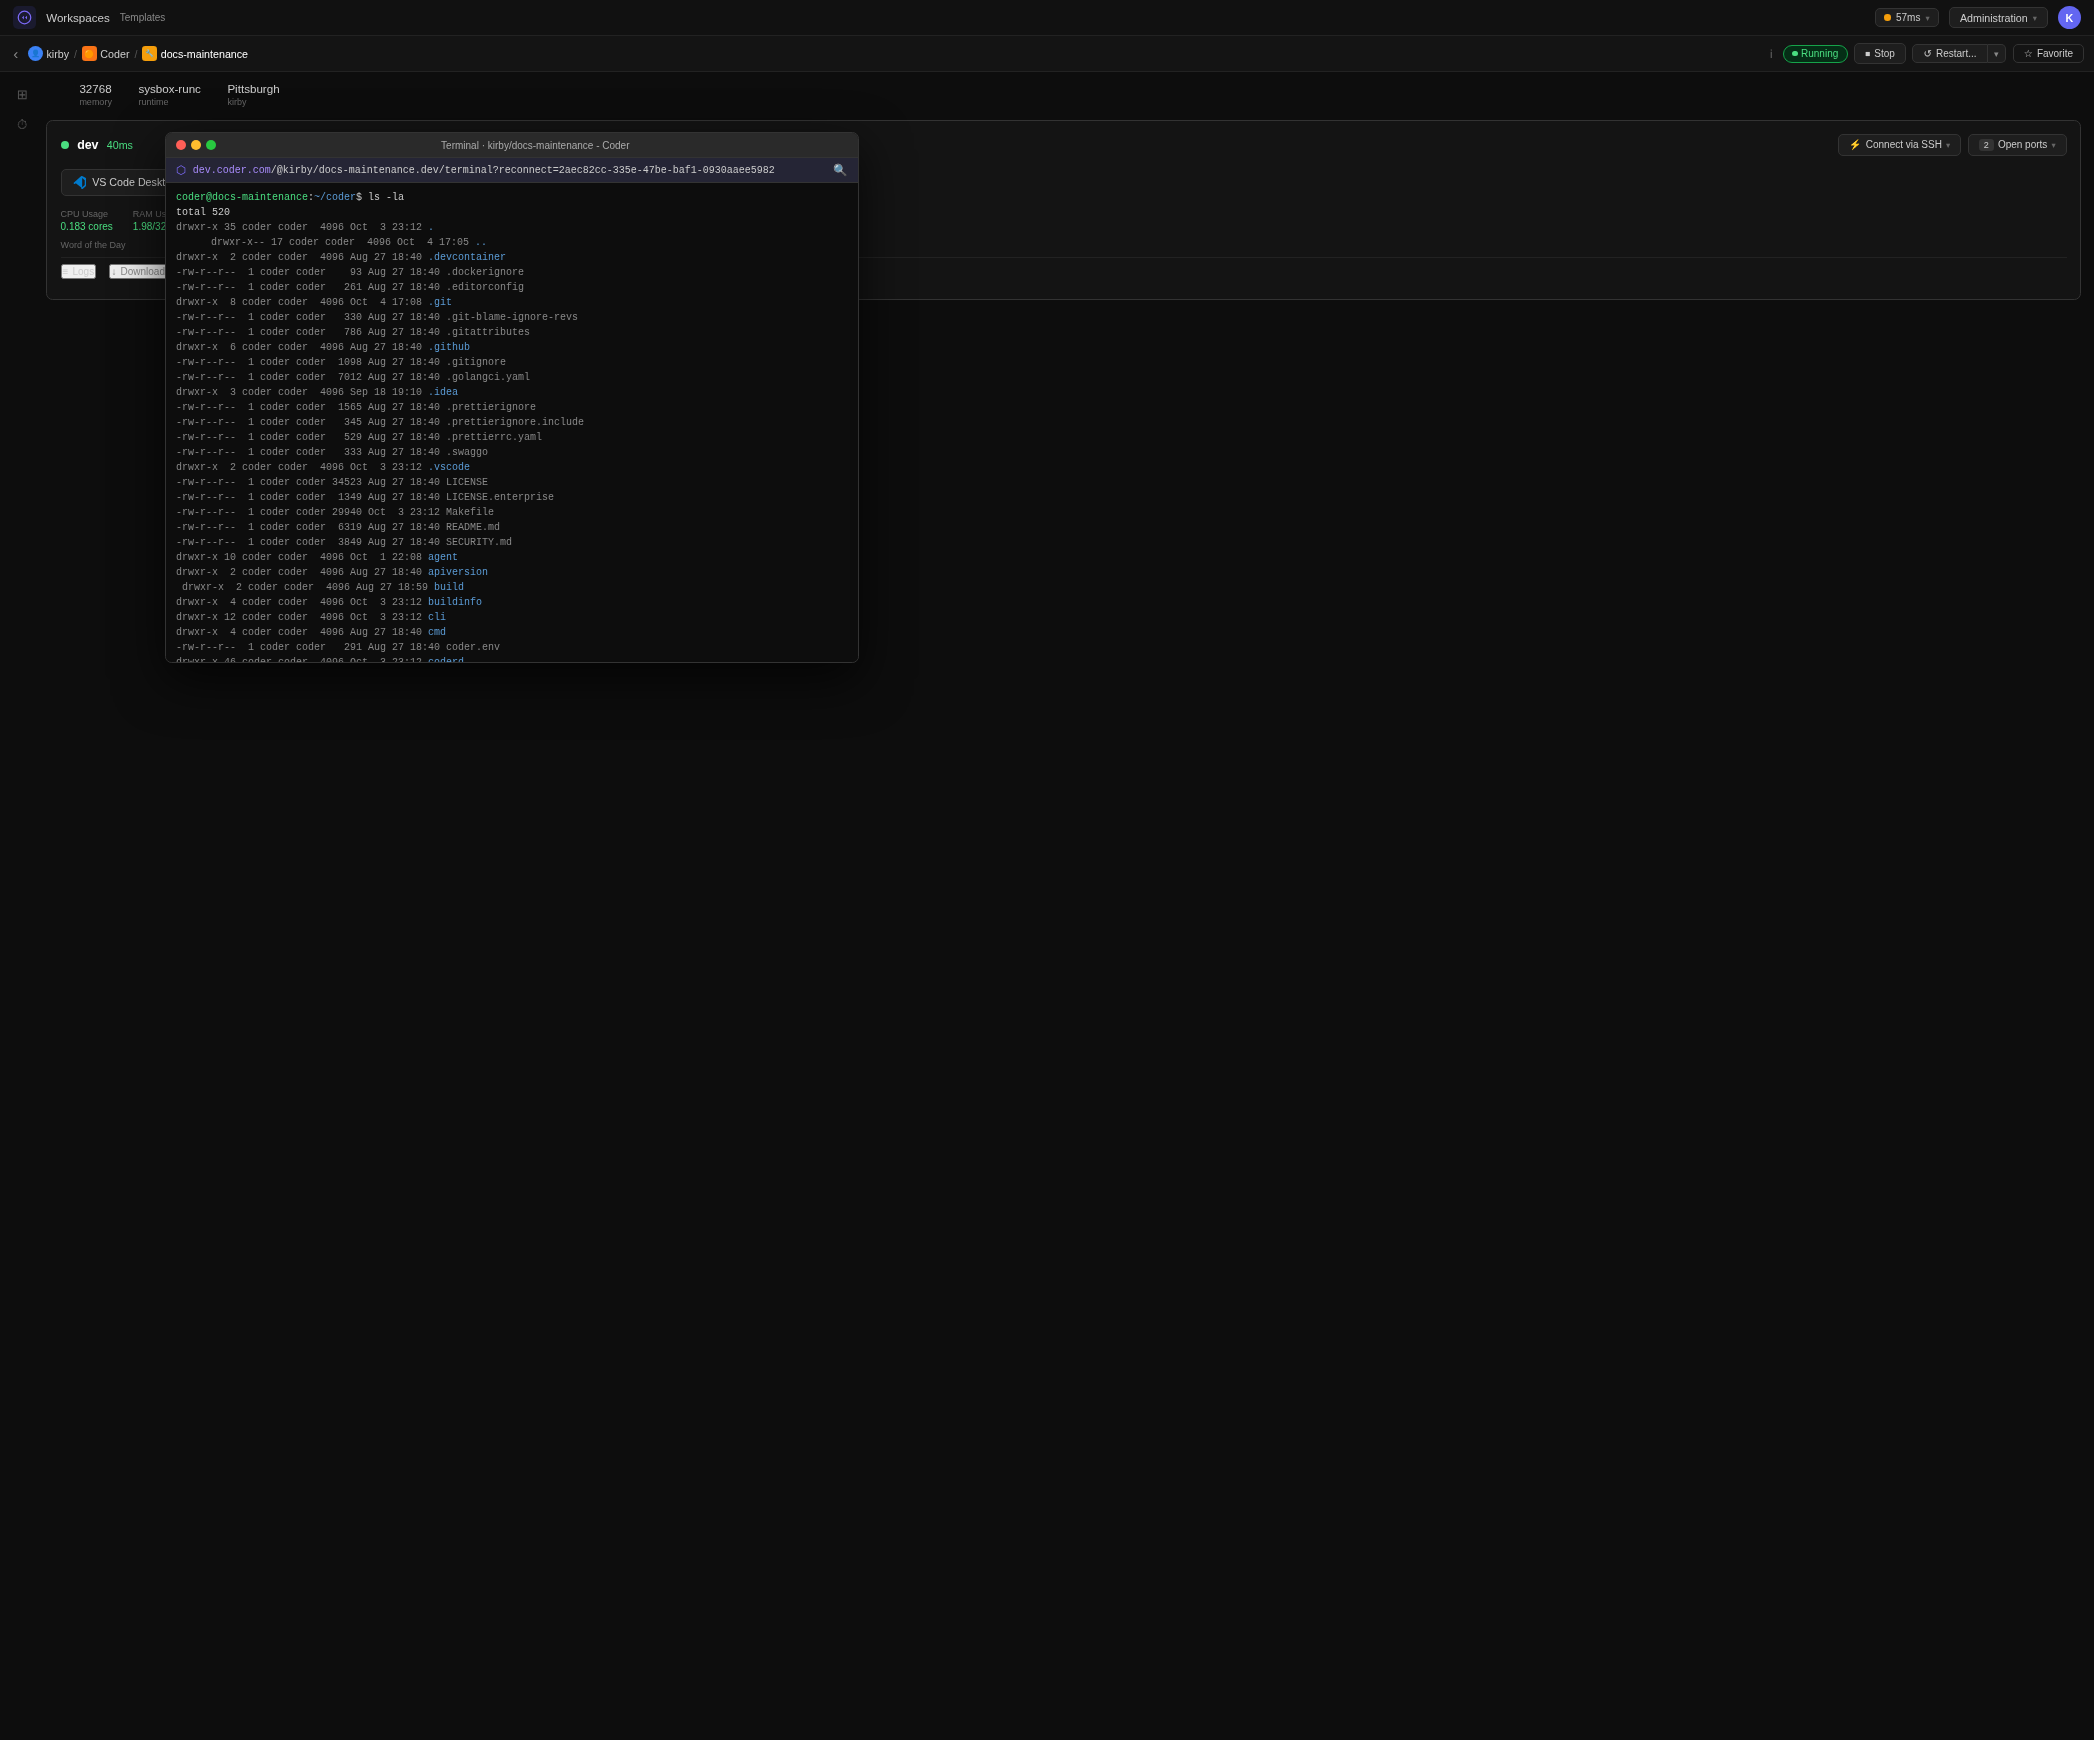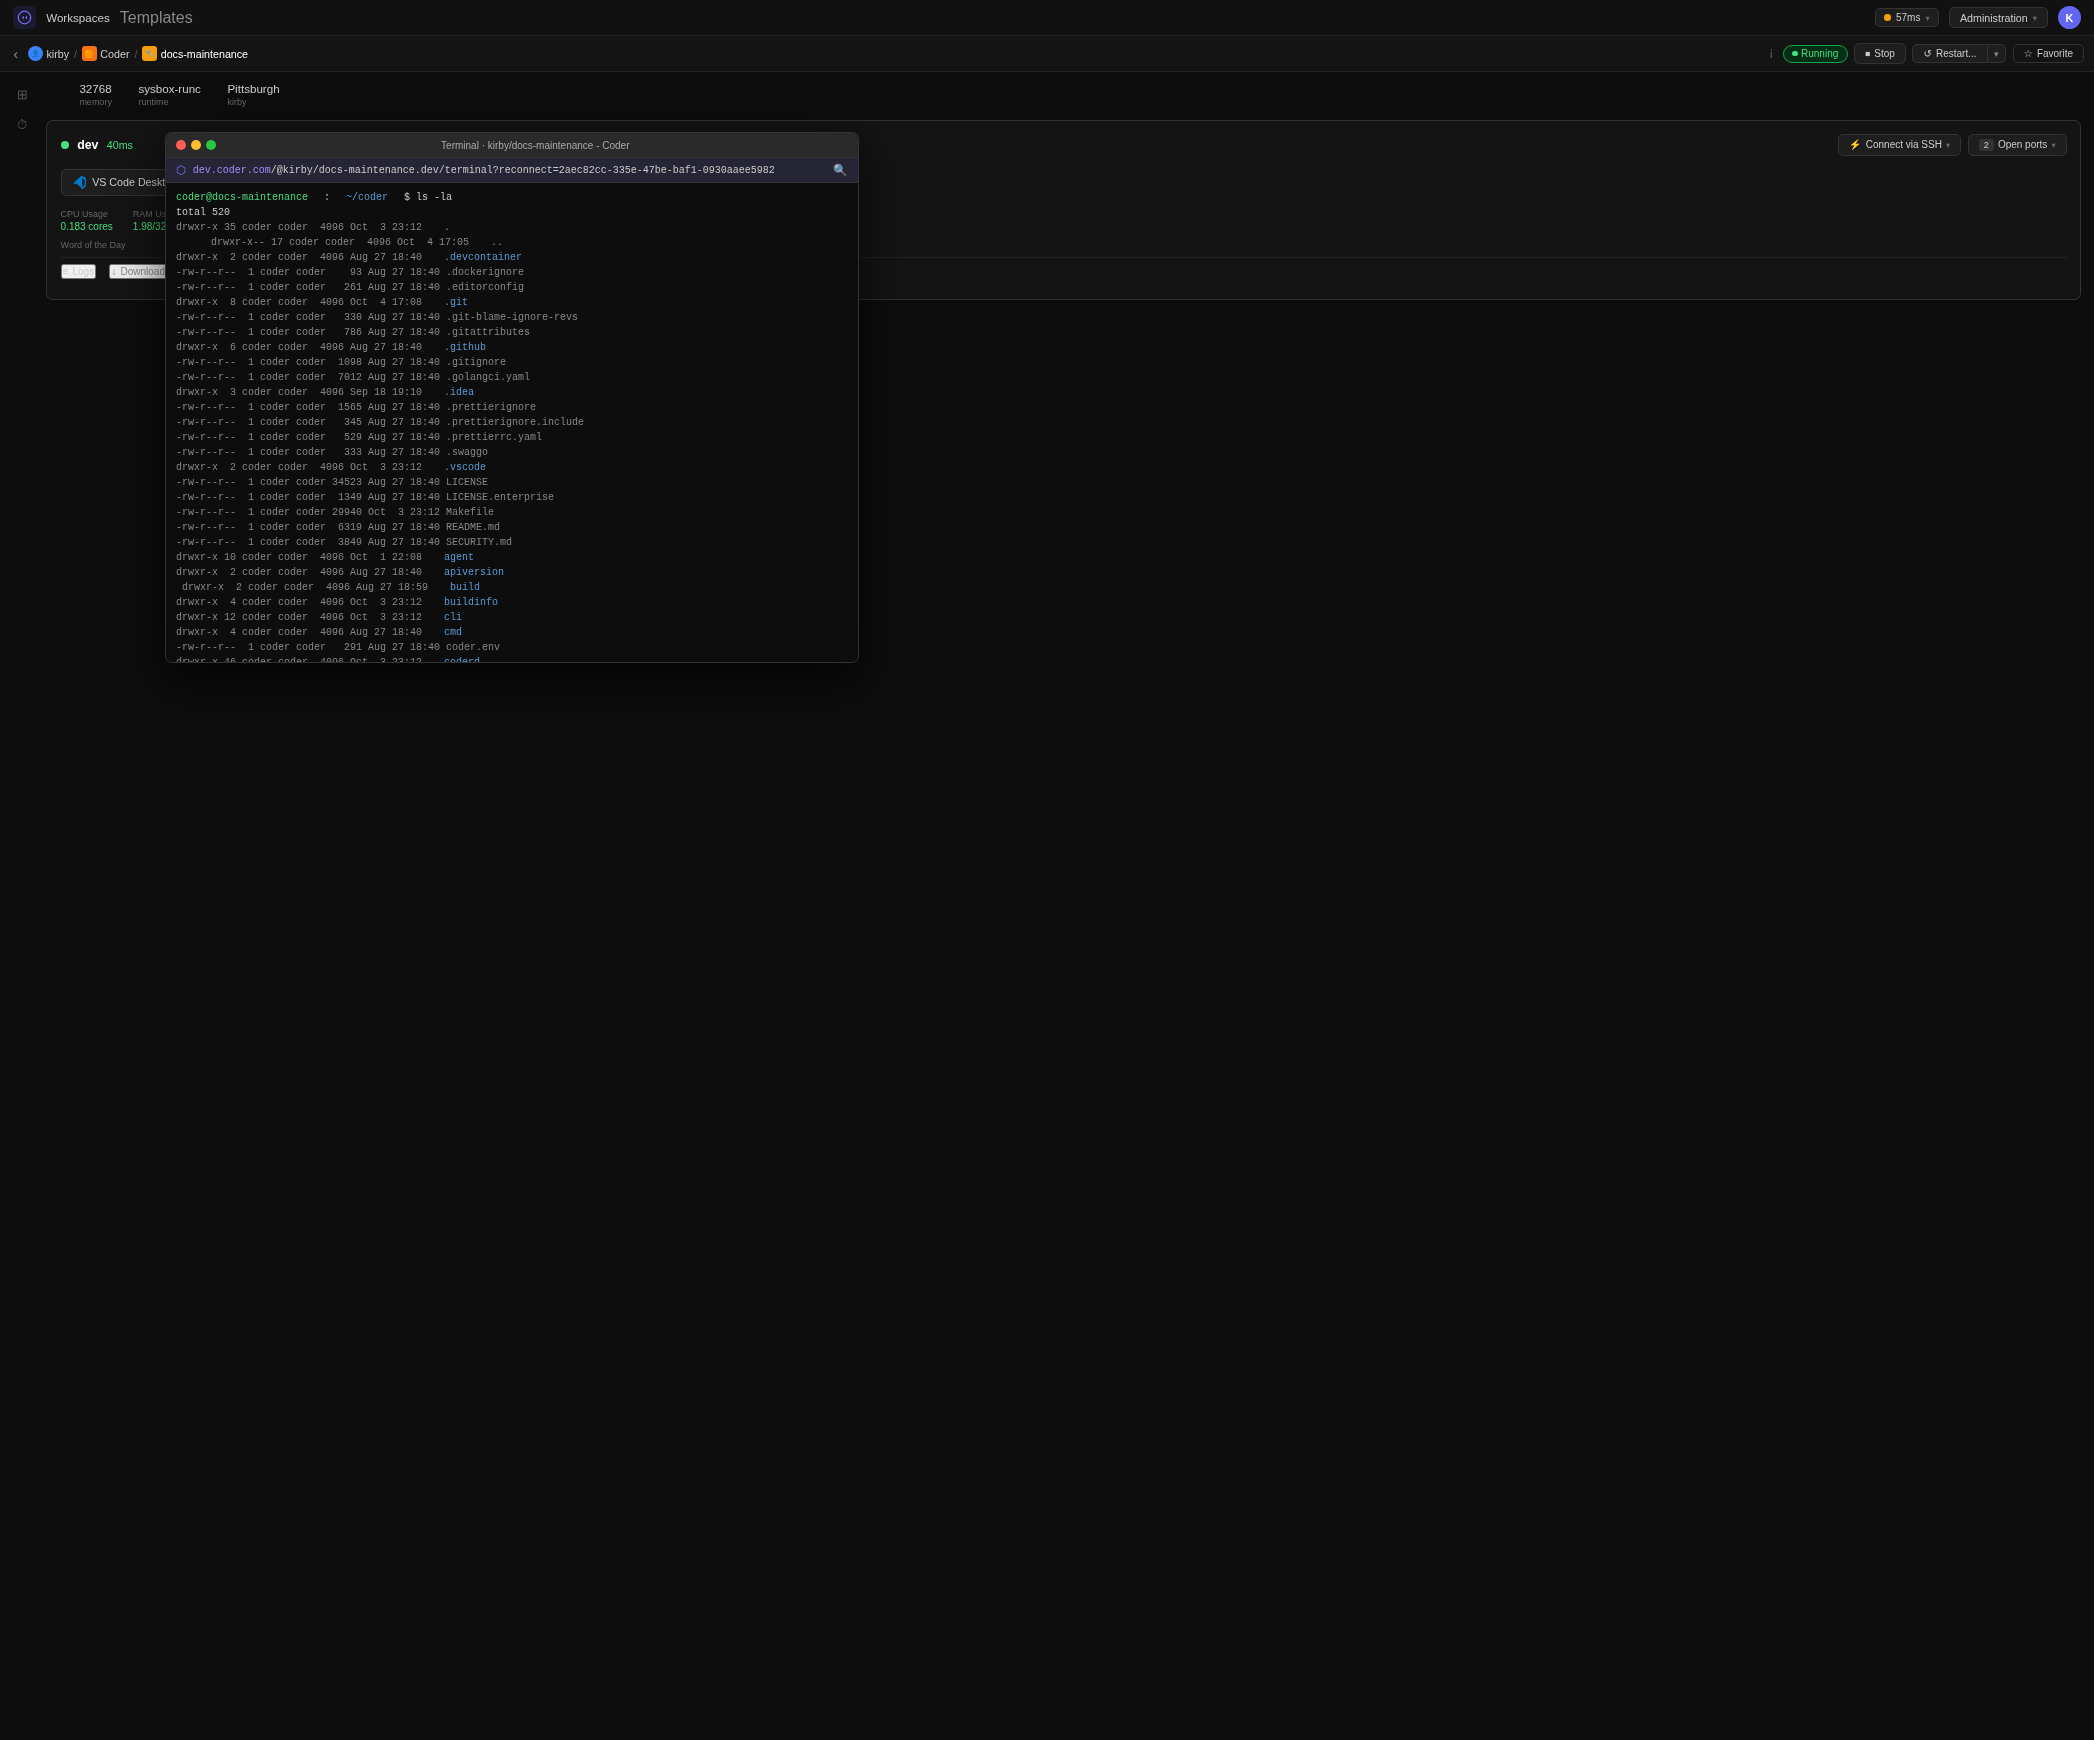--- a/index.html
+++ b/index.html
@@ -31,21 +31,21 @@
       font-weight: bold; font-size: 13.2px;
     }
     .topnav-workspaces {
       color: #ccc;
       font-weight: 500;
       font-size: 11.6px;
       cursor: pointer;
     }
     .topnav-templates {
       color: #888;
-      font-size: 16px;
+      font-size: 10px;
       cursor: pointer;
     }
     .topnav-spacer { flex: 1; }
     .topnav-perf {
       display: flex; align-items: center; gap: 5px;
       background: #1e1e1e;
       border: 0.8px solid #333;
       border-radius: 5px;
       padding: 3.3px 8.3px;
       font-size: 10px;
@@ -395,21 +395,21 @@
       font-family: 'Courier New', Courier, monospace;
       font-size: 10px;
       line-height: 1.5;
       color: #ccc;
       overflow-y: auto;
       max-height: 479px;
     }
 
     .file-line {
       display: flex;
-      gap: 16px;
+      gap: 0;
       white-space: pre;
     }
   </style>
 </head>
 <body>
 
 <div class="topnav">
   <div class="topnav-logo">
     <svg width="15" height="15" viewBox="0 0 24 24" fill="none">
       <circle cx="12" cy="12" r="10" fill="#1a1a2e" stroke="#7c6af7" stroke-width="2"></circle>

